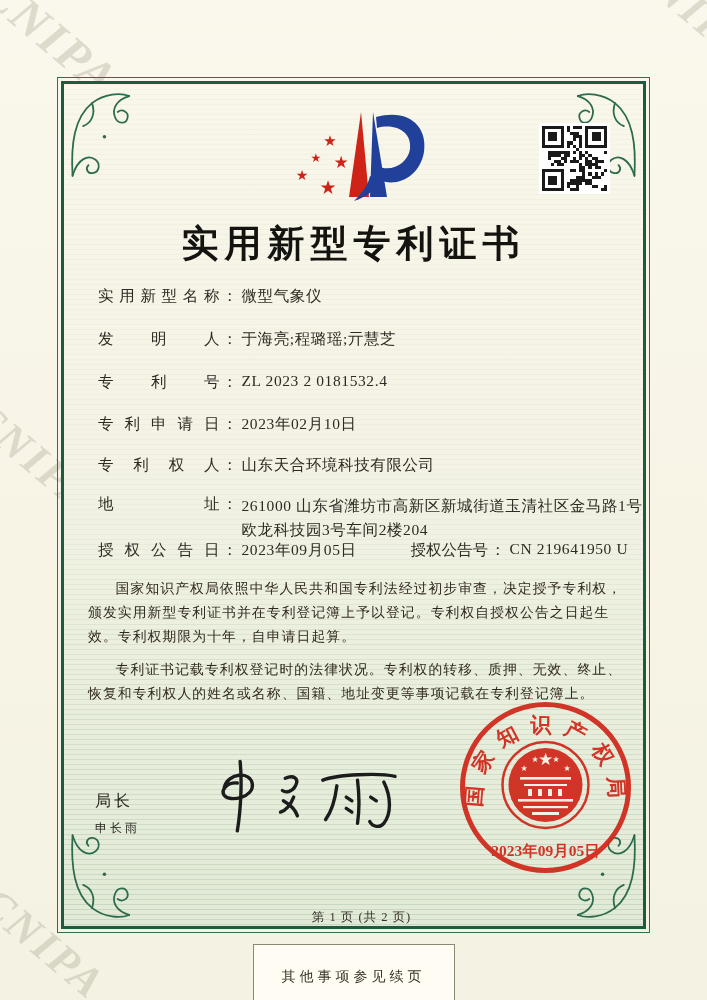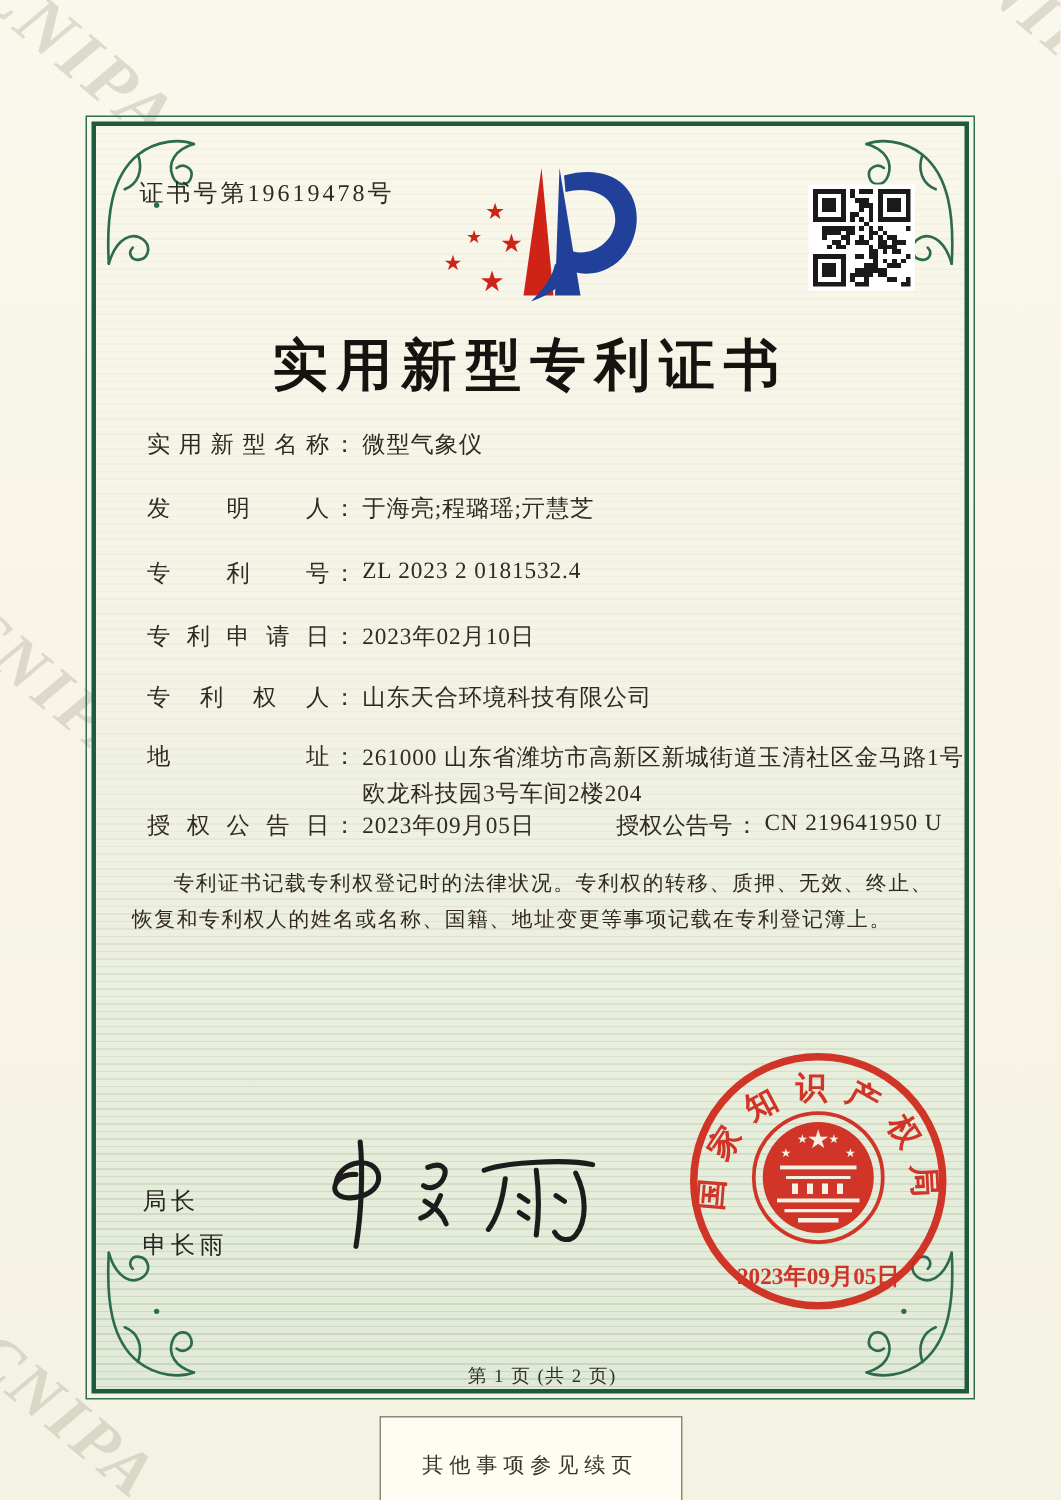--- a/index.html
+++ b/index.html
@@ -49,21 +49,21 @@
   .f-value.addr { max-width:412px; line-height:1.55; }
   .pair2 { display:flex; margin-left:54px; }
 
   .paras { position:absolute; left:88px; top:577px; width:540px; color:#31291f;
            font-size:13.8px; line-height:1.74; letter-spacing:1.1px; }
   .paras p { text-indent:2em; margin-bottom:9px; }
 
   .sig-title { position:absolute; left:95px; top:791px; font-family:"Liberation Sans","DejaVu Sans",sans-serif;
                font-size:16px; font-weight:500; letter-spacing:3px; color:#26251f; }
   .sig-name  { position:absolute; left:95px; top:820px; font-family:"Liberation Sans","DejaVu Sans",sans-serif;
-               font-size:16px; font-weight:500; letter-spacing:3px; color:#26251f; }
+               font-size:12px; font-weight:500; letter-spacing:3px; color:#26251f; }
   .sig-hand { position:absolute; left:196px; top:752px; width:216px; height:86px; }
 
   .seal { position:absolute; left:457px; top:699px; width:177px; height:177px; opacity:0.94; }
 
   .page-num { position:absolute; left:16px; right:0; top:909px; text-align:center;
               font-size:12.5px; letter-spacing:1px; color:#33302a; }
   .note-box { position:absolute; left:50%; transform:translateX(-50%); top:944px;
               background:#fffdf3; border:1px solid #8d8875; padding:23px 28px;
               font-size:14px; letter-spacing:4px; color:#3a332a; white-space:nowrap; }
 </style>
@@ -108,21 +108,20 @@
             <path d="M68,6 C54,10 48,20 52,30 C55,38 64,38 66,31 C68,24 60,20 55,24"></path>
             <path d="M4,96 C10,76 22,72 30,78 C36,83 34,92 27,93 C21,94 18,88 22,84"></path>
             <path d="M26,14 C30,26 26,36 16,40"></path>
             <circle cx="40" cy="52" r="2" fill="currentColor" stroke="none"></circle>
           </svg></div>
     </div>
   </div>
 
   <div class="layer">
 
-    <div class="cert-no">证书号第19619478号</div>
 
     <div class="logo">
       <svg viewBox="0 0 146 114">
         <g fill="#cf2318">
           <text x="44" y="46" font-size="15" text-anchor="middle">★</text>
           <text x="30" y="62" font-size="12" text-anchor="middle">★</text>
           <text x="55" y="68" font-size="17" text-anchor="middle">★</text>
           <text x="16" y="80" font-size="14" text-anchor="middle">★</text>
           <text x="42" y="94" font-size="19" text-anchor="middle">★</text>
           <polygon points="75,12 83,97 63,97"></polygon>
@@ -298,20 +297,21 @@
         <span class="f-colon">：</span>
       <span class="f-value">2023年09月05日</span>
       <span class="pair2">
         <span>授权公告号</span>
           <span class="f-colon">：</span>
         <span class="f-value">CN 219641950 U</span>
       </span>
     </div>
 
     <div class="paras">
+      <p>国家知识产权局依照中华人民共和国专利法经过初步审查，决定授予专利权，颁发实用新型专利证书并在专利登记簿上予以登记。专利权自授权公告之日起生效。专利权期限为十年，自申请日起算。</p>
       <p>专利证书记载专利权登记时的法律状况。专利权的转移、质押、无效、终止、恢复和专利权人的姓名或名称、国籍、地址变更等事项记载在专利登记簿上。</p>
     </div>
 
     <div class="sig-title">局长</div>
     <div class="sig-name">申长雨</div>
     <div class="sig-hand">
       <svg viewBox="0 0 230 90" fill="none" stroke="#1c1c1c" stroke-width="3.6" stroke-linecap="round">
         <path d="M30,38 C34,22 58,20 60,34 C62,48 36,54 30,46 C26,40 34,32 44,33"></path>
         <path d="M47,10 C49,30 48,60 44,84"></path>
         <path d="M95,28 C104,24 110,28 106,36 C103,42 96,44 92,41"></path>

